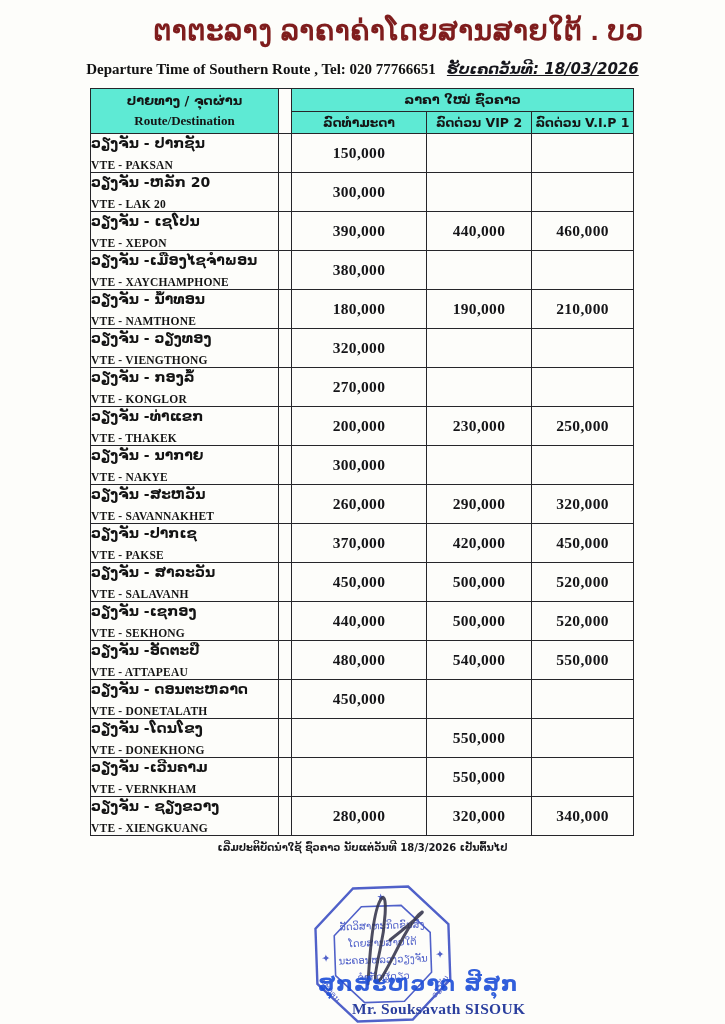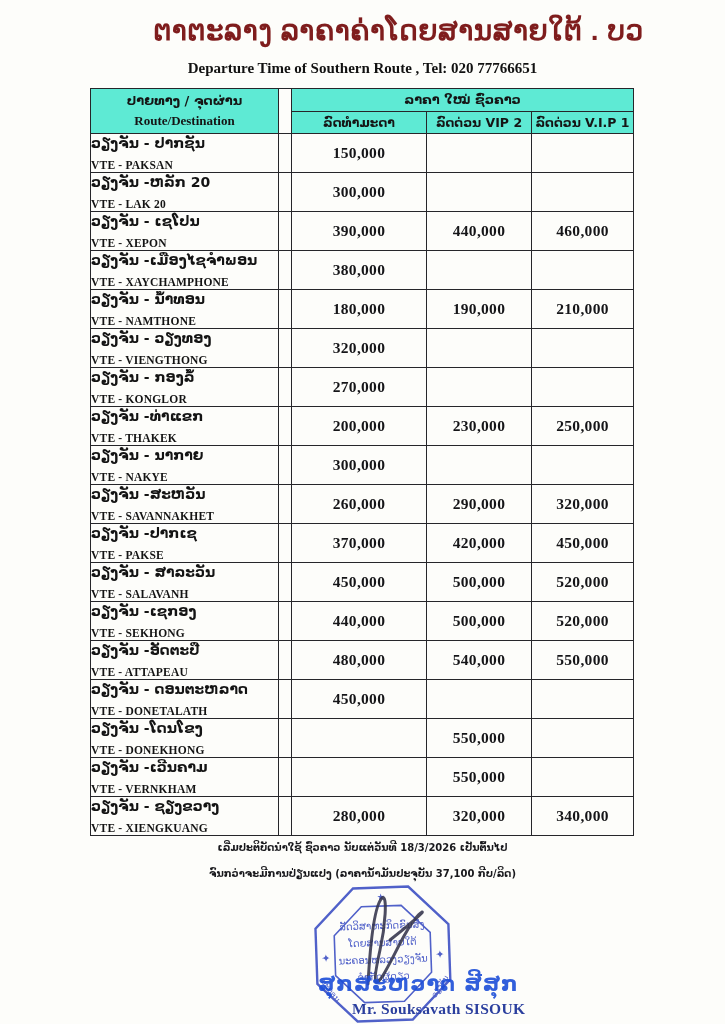--- a/index.html
+++ b/index.html
@@ -78,20 +78,21 @@
 </style>
 </head>
 <body>
 
 <div class="doc">
 
   <div class="title">ຕາຕະລາງ ລາຄາຄ່າໂດຍສານສາຍໃຕ້ . ບວ</div>
 
   <div class="subtitle-row">
     <span class="subtitle">Departure Time of Southern Route , Tel: 020 77766651</span>
+    <span class="date-note">ຮັບເຄດວັນທີ:  18/03/2026</span>
   </div>
 
   <table class="fare">
     <colgroup>
       <col style="width:188px">
         <col style="width:13px">
       <col style="width:135px">
         <col style="width:105px">
         <col style="width:102px">
     </colgroup>
@@ -288,21 +289,20 @@
           </td>
           <td class="spacer-col"></td>
           <td class="price-cell">280,000</td>
           <td class="price-cell">320,000</td>
           <td class="price-cell">340,000</td>
         </tr>
       </tbody>
   </table>
 
   <div class="note note1">ເລີ່ມປະຕິບັດນຳໃຊ້ ຊົ່ວຄາວ ນັບແຕ່ວັນທີ 18/3/2026 ເປັນຕົ້ນໄປ</div>
-  <div class="note note2">ຈົນກວ່າຈະມີການປ່ຽນແປງ (ລາຄານ້ຳມັນປະຈຸບັນ 37,100 ກີບ/ລິດ)</div>
 
   <div class="stamp-wrap">
     <svg width="210" height="150" viewBox="0 0 210 150">
       <g stroke="#4254c5" fill="none">
         <polygon points="171.5,44.4 132.6,5.5 77.4,5.5 38.5,44.4 38.5,99.6 77.4,138.5 132.6,138.5 171.5,99.6" stroke-width="2.4"></polygon>
         <polygon points="153,52.1 124.9,24 85.1,24 57,52.1 57,91.9 85.1,120 124.9,120 153,91.9" stroke-width="1.6"></polygon>
       </g>
       <g fill="#4254c5" font-family="DejaVu Sans, sans-serif" text-anchor="middle">
         <text x="48" y="78" font-size="11">✦</text>
         <text x="162" y="78" font-size="11">✦</text>

